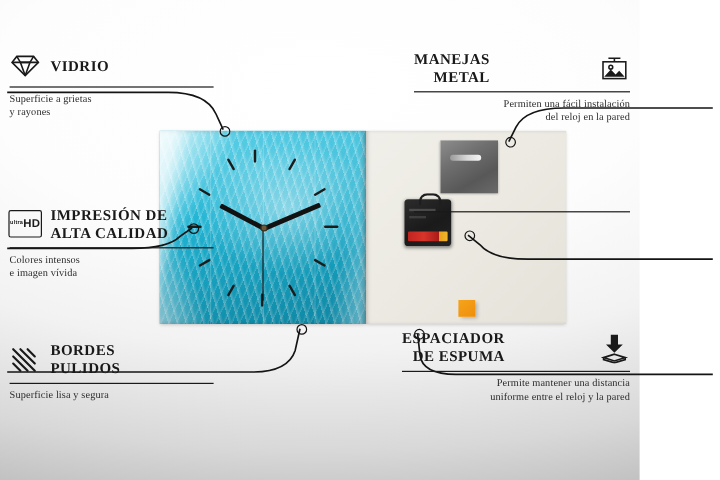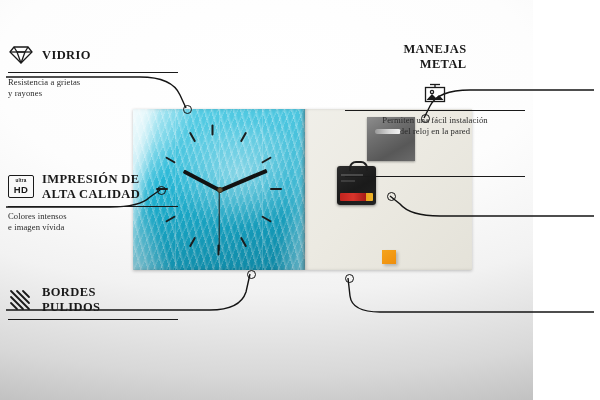--- a/index.html
+++ b/index.html
@@ -13,47 +13,47 @@
     background:
       radial-gradient(ellipse 150% 95% at 50% 18%, #ffffff 0%, #fdfdfd 34%, #f2f2f2 58%, #d8d8d8 80%, #b4b4b4 100%);
   }
 
   
   .callout{position:absolute;}
   .callout .head{
     display:flex;align-items:center;gap:8px;
     white-space:nowrap;
   }
-  .callout.right .head{flex-direction:column;justify-content:space-between;}
+  .callout.right .head{justify-content:space-between;}
   .callout .titles{
     font-family:"Liberation Serif", serif;
     font-size:12.5px;font-weight:bold;letter-spacing:.4px;
     color:#191919;line-height:1.18;text-transform:uppercase;
   }
   .callout.left .titles{text-align:left;}
   .callout.right .titles{text-align:right;}
   .callout .rule{
     height:1px;background:#1a1a1a;margin-top:4px;margin-bottom:4px;
   }
   .callout .desc{
     font-family:"Liberation Serif", serif;
     font-size:8.6px;color:#2a2a2a;line-height:1.32;
     letter-spacing:.1px;white-space:pre-line;
   }
-  .callout.right .desc{text-align:center;}
+  .callout.right .desc{text-align:right;}
   .icon{
     width:26px;height:26px;flex:0 0 26px;
     display:flex;align-items:center;justify-content:center;
   }
   .icon svg{display:block;}
 
   
   .hdbox{
     width:26px;height:21px;border:1.4px solid #1a1a1a;border-radius:2px;
-    display:flex;flex-direction:column;align-items:center;justify-content:center;
+    display:flex;flex-direction:row;align-items:center;justify-content:center;
     line-height:1;
   }
   .hdbox .ultra{font-family:"Liberation Sans",sans-serif;font-size:4.6px;font-weight:bold;letter-spacing:.2px;color:#1a1a1a;}
   .hdbox .hd{font-family:"Liberation Sans",sans-serif;font-size:9.5px;font-weight:bold;letter-spacing:.3px;color:#1a1a1a;margin-top:.5px;}
 
   
   #product{position:absolute;left:133px;top:109px;width:339px;height:161px;}
   .panel{position:absolute;top:0;height:161px;}
 
   
@@ -211,21 +211,21 @@
             <path d="M20,2 L17,7 L13,18"></path>
             <path d="M9,7 L17,7"></path>
           </g>
         </svg>
       </span>
       <div class="titles">
         <div>VIDRIO</div>
       </div>
     </div>
     <div class="rule"></div>
-    <div class="desc">Resistencia a grietas
+    <div class="desc">Superficie a grietas
 y rayones</div>
   </div>
 
   <div class="callout left" style="left:8px;top:172px;width:170px;">
     <div class="head">
       <span class="icon">
         <span class="hdbox">
           <span class="ultra">ultra</span>
           <span class="hd">HD</span>
         </span>
@@ -252,20 +252,21 @@
             <path d="M14,2 L20,8"></path>
           </g>
         </svg>
       </span>
       <div class="titles">
         <div>BORDES</div>
         <div>PULIDOS</div>
       </div>
     </div>
     <div class="rule"></div>
+    <div class="desc">Superficie lisa y segura</div>
   </div>
 
   <div class="callout right" style="right:8px;top:42px;width:180px;">
     <div class="head">
       <div class="titles">
         <div>MANEJAS</div>
         <div>METAL</div>
       </div>
       <span class="icon">
         <svg width="26" height="22" viewBox="0 0 26 22">
@@ -281,14 +282,34 @@
     </div>
     <div class="rule"></div>
     <div class="desc">Permiten una fácil instalación
 del reloj en la pared</div>
   </div>
 
   <div class="callout right" style="right:8px;top:172px;width:180px;">
     <div class="rule"></div>
   </div>
 
+  <div class="callout right" style="right:8px;top:275px;width:190px;">
+    <div class="head">
+      <div class="titles">
+        <div>ESPACIADOR</div>
+        <div>DE ESPUMA</div>
+      </div>
+      <span class="icon">
+        <svg width="26" height="26" viewBox="0 0 26 26">
+          <g fill="none" stroke="#1a1a1a" stroke-width="1.4">
+            <path d="M10,2 L16,2 L16,10 L20,10 L13,17 L6,10 L10,10 Z" fill="#1a1a1a" stroke="none"></path>
+            <path d="M13,18.2 L22,21 L13,23.8 L4,21 Z"></path>
+            <path d="M4,21 L4,22.6 L13,25.4 L22,22.6 L22,21"></path>
+          </g>
+        </svg>
+      </span>
+    </div>
+    <div class="rule"></div>
+    <div class="desc">Permite mantener una distancia
+uniforme entre el reloj y la pared</div>
+  </div>
 
 </div>
 
 </body></html>

